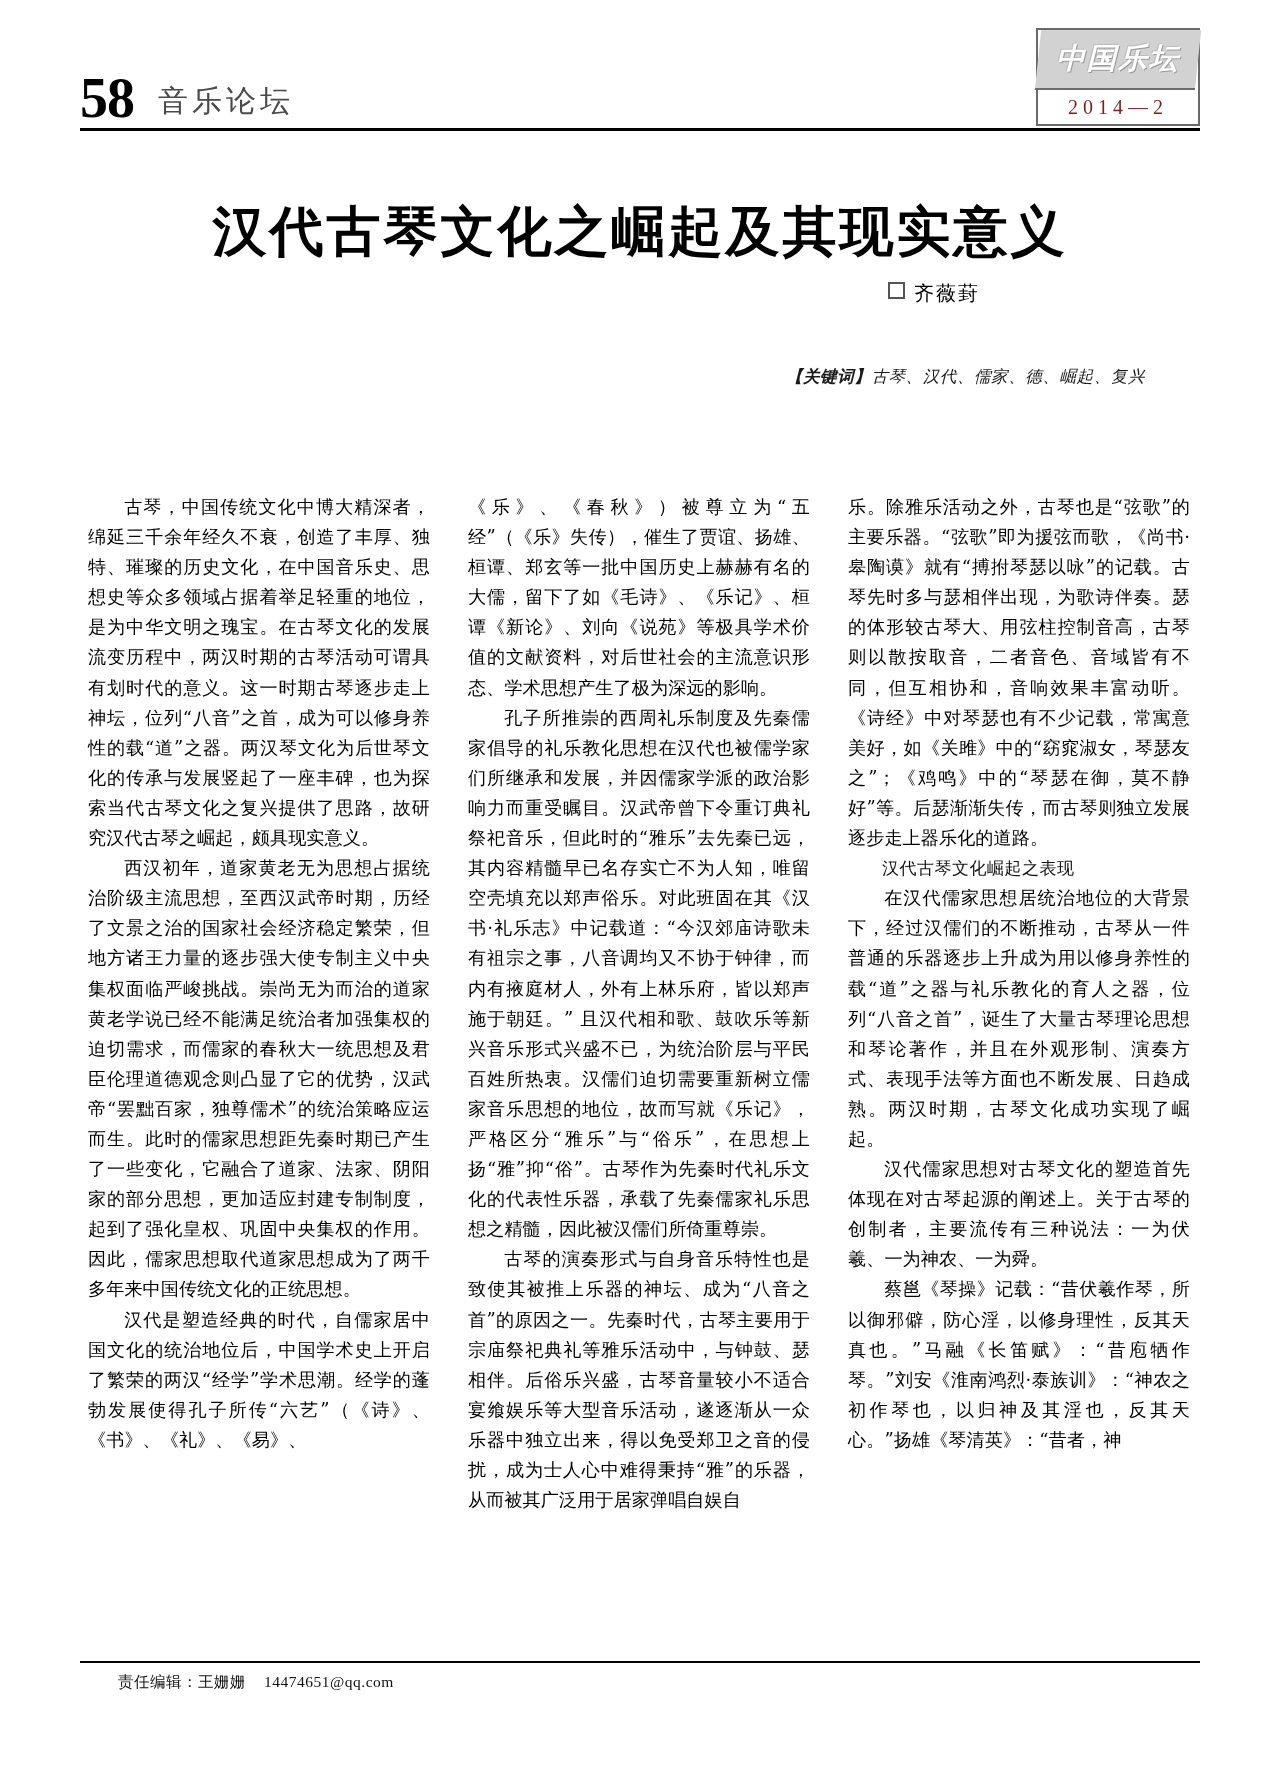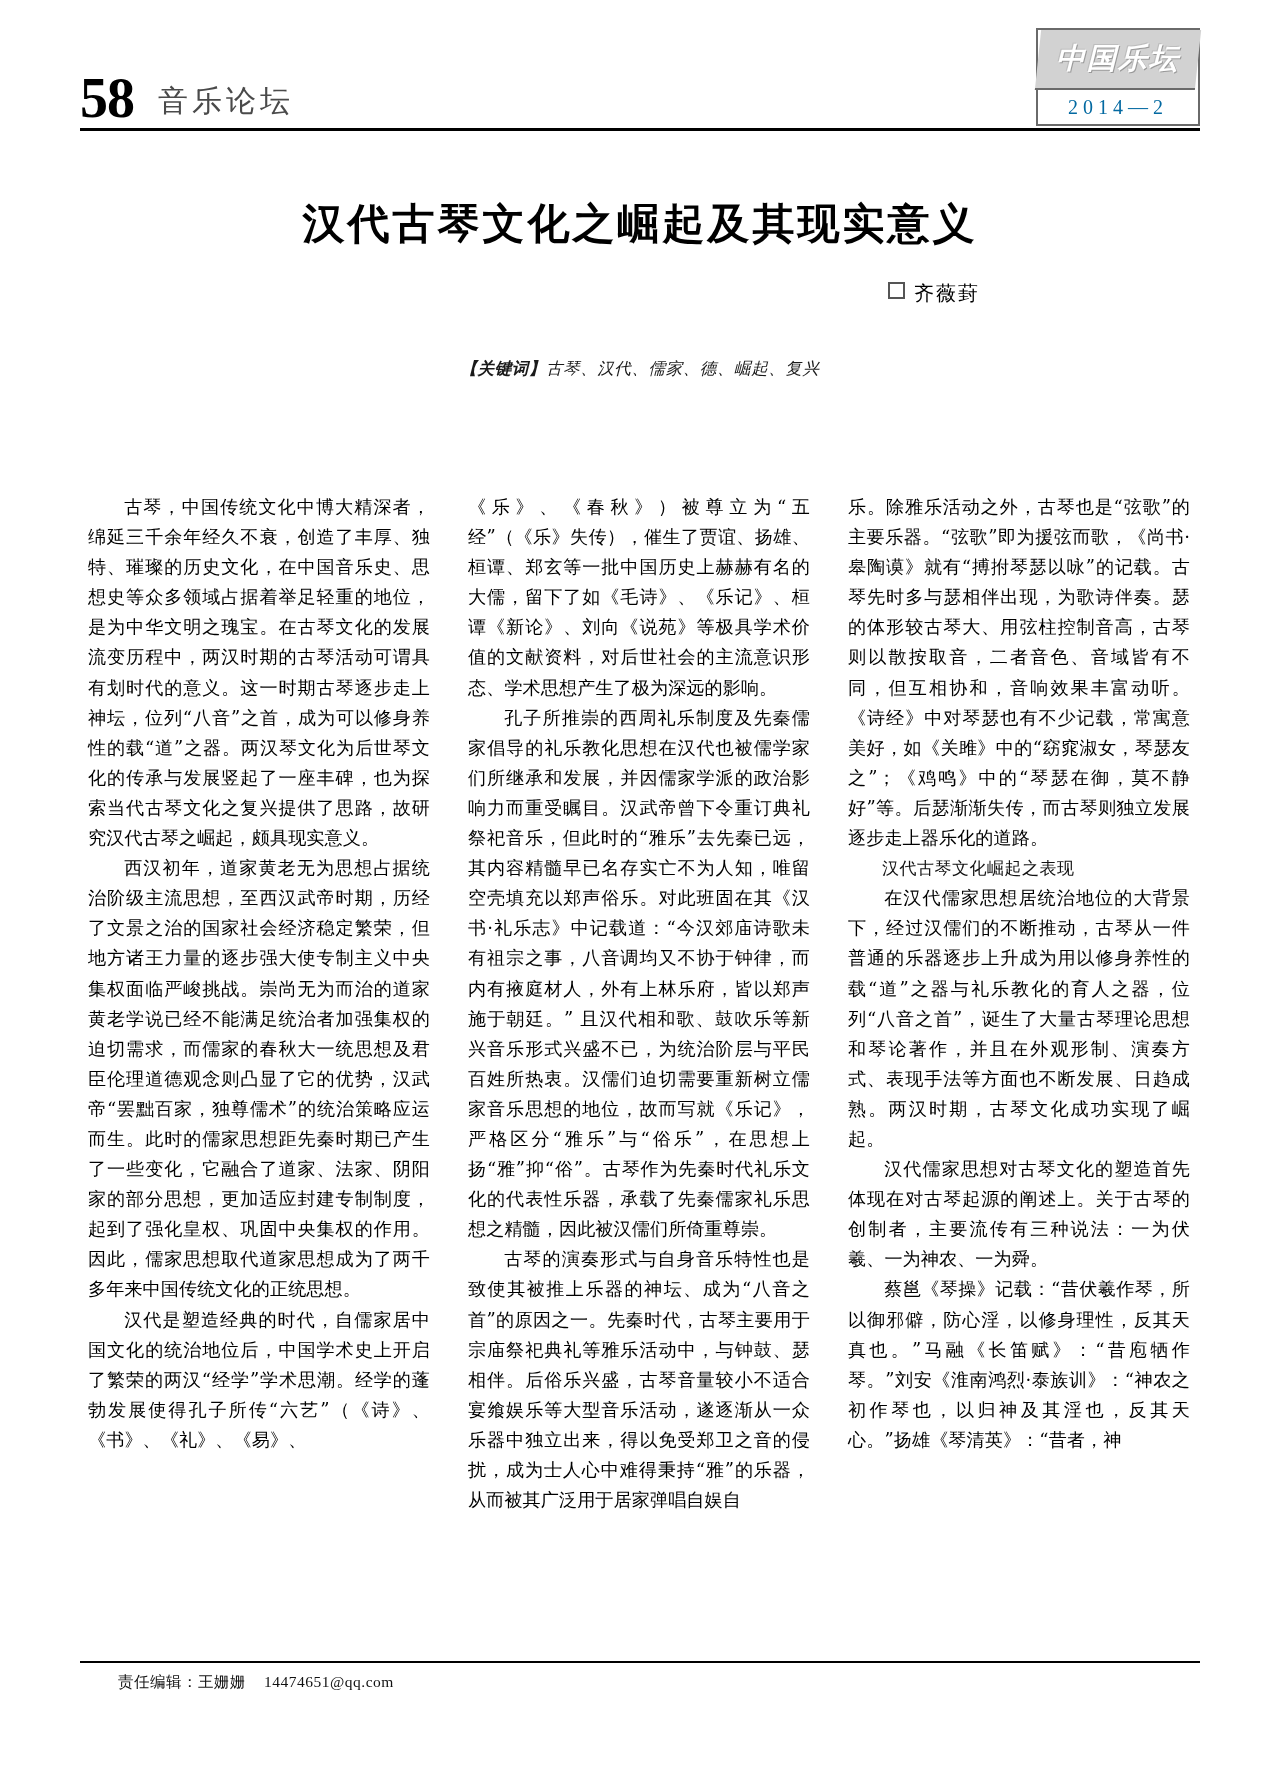--- a/index.html
+++ b/index.html
@@ -79,40 +79,40 @@
   }
   .journal-logo span { transform: skewX(6deg); display: inline-block; }
   .journal-year {
     height: 34px;
     display: flex;
     align-items: center;
     justify-content: center;
     font-family: "Liberation Serif", serif;
     font-size: 20px;
     letter-spacing: 5px;
-    color: #0369a1;
+    color: #7f1d1d;
   }
   .header-rule {
     position: absolute;
     left: 80px;
     top: 128px;
     width: 1120px;
     height: 3px;
     background: #000;
   }
 
   
   .title {
     position: absolute;
     left: 0;
     top: 196px;
     width: 1280px;
     text-align: center;
     font-family: "DejaVu Serif", "Liberation Serif", serif;
-    font-size: 42px;
+    font-size: 54px;
     font-weight: bold;
     letter-spacing: 3px;
     color: #000;
   }
   .author {
     position: absolute;
     right: 300px;
     top: 280px;
     font-size: 20px;
     letter-spacing: 2px;
@@ -140,22 +140,22 @@
     font-family: "DejaVu Serif", "Liberation Serif", serif;
     font-style: italic;
   }
   .abstract-para {
     text-align: justify;
     text-indent: 0;
   }
   .abstract-para .lead { font-weight: bold; font-style: italic; }
   .abstract-body { display: block; }
   .keywords-para {
-    margin-top: 8px;
-    text-align: center;
+    margin-top: 16px;
+    text-align: right;
   }
   .keywords-para .lead { font-weight: bold; font-style: italic; }
 
   
   .columns {
     position: absolute;
     left: 88px;
     top: 492px;
     width: 1104px;
     height: 1160px;

